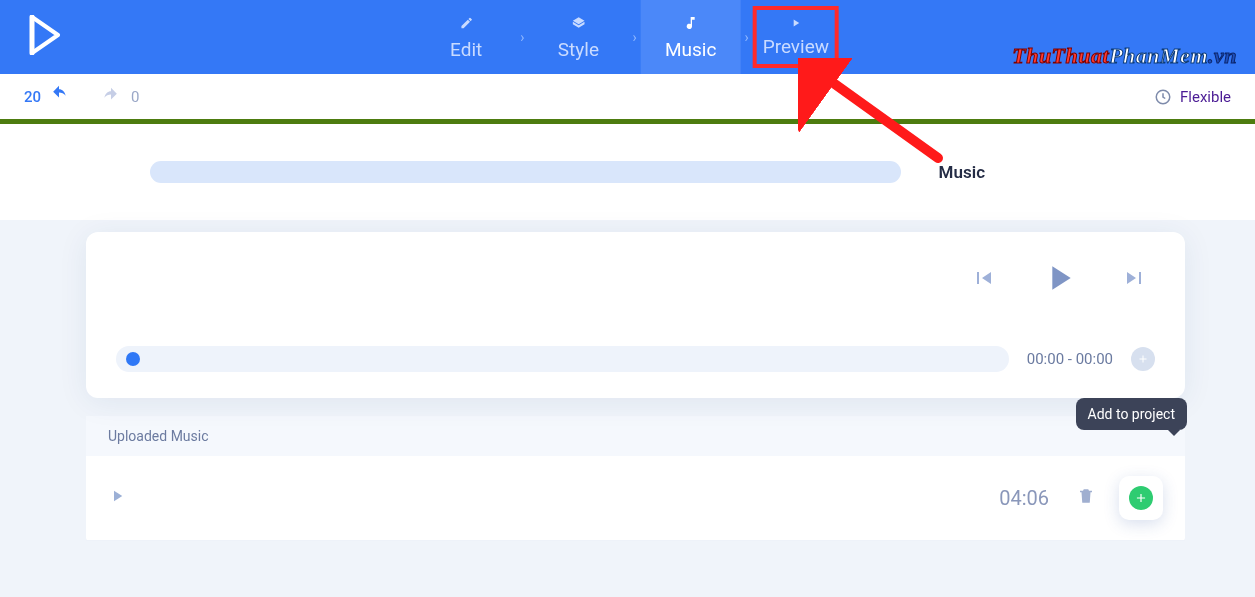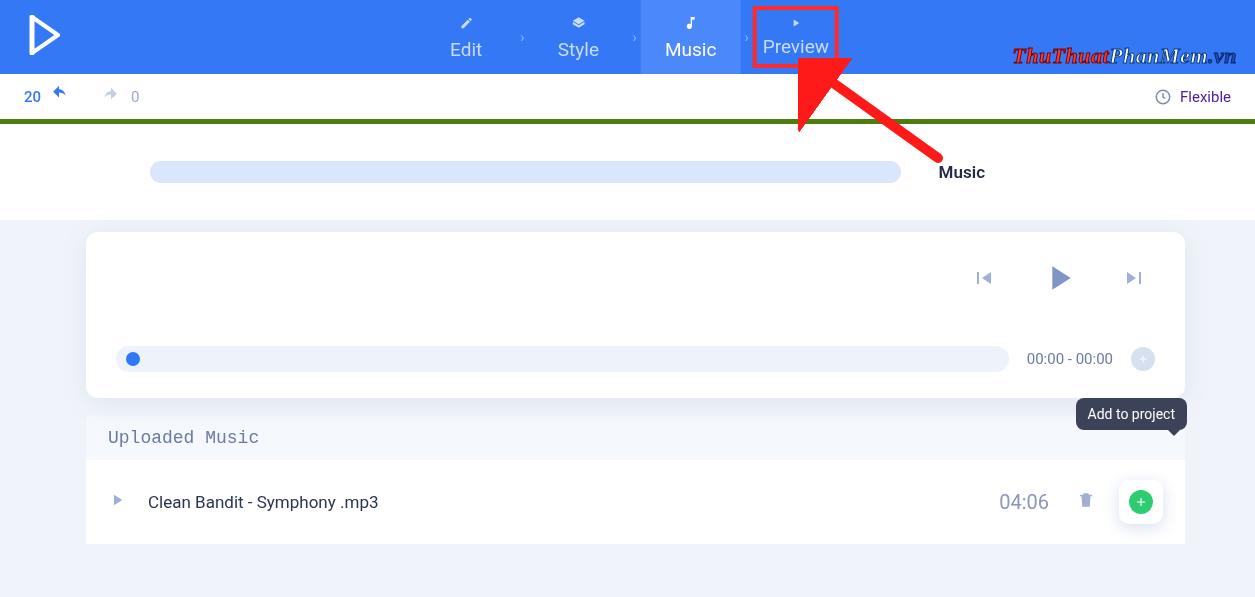--- a/index.html
+++ b/index.html
@@ -192,23 +192,22 @@
 
   
   .list {
     margin: 18px 70px 0 86px;
     background:#fff;
     border-radius: 0 0 4px 4px;
   }
   .list-header {
     background:#f5f8fd;
     color:#6c7ba0;
-    font-size:18px;
+    font-size:14px;
     padding: 12px 22px;
-    font-family: Liberation Mono, monospace;
   }
   .row {
     display:flex;
     align-items:center;
     padding: 20px 22px;
     border-bottom:1px solid #eef2f9;
   }
   .row .play-sm { color:#9cb0d6; margin-right:22px;}
   .row .title { font-size:17px; color:#2b3553;}
   .row .dur { margin-left:auto; color:#8a97ba; font-size:20px; margin-right:28px;}
@@ -353,21 +352,20 @@
 <div class="tooltip">Add to project</div>
 
 <div class="list">
   <div class="list-header">Uploaded Music</div>
   <div class="row">
     <span class="play-sm">
       <svg width="18" height="18" viewBox="0 0 24 24" fill="currentColor">
           <path d="M8 5v14l11-7z"></path>
         </svg>
     </span>
-    <span class="title">Clean Bandit - Symphony .mp3</span>
     <span class="dur">04:06</span>
     <span class="trash">
       <svg width="18" height="18" viewBox="0 0 24 24" fill="currentColor">
           <path d="M6 7h12l-1 14H7L6 7zm3-4h6l1 2h4v2H4V5h4l1-2z"></path>
         </svg>
     </span>
     <span class="add-btn">
       <span class="add-circle">
         <svg width="14" height="14" viewBox="0 0 24 24" fill="#fff">
             <path d="M11 5h2v14h-2zM5 11h14v2H5z"></path>

